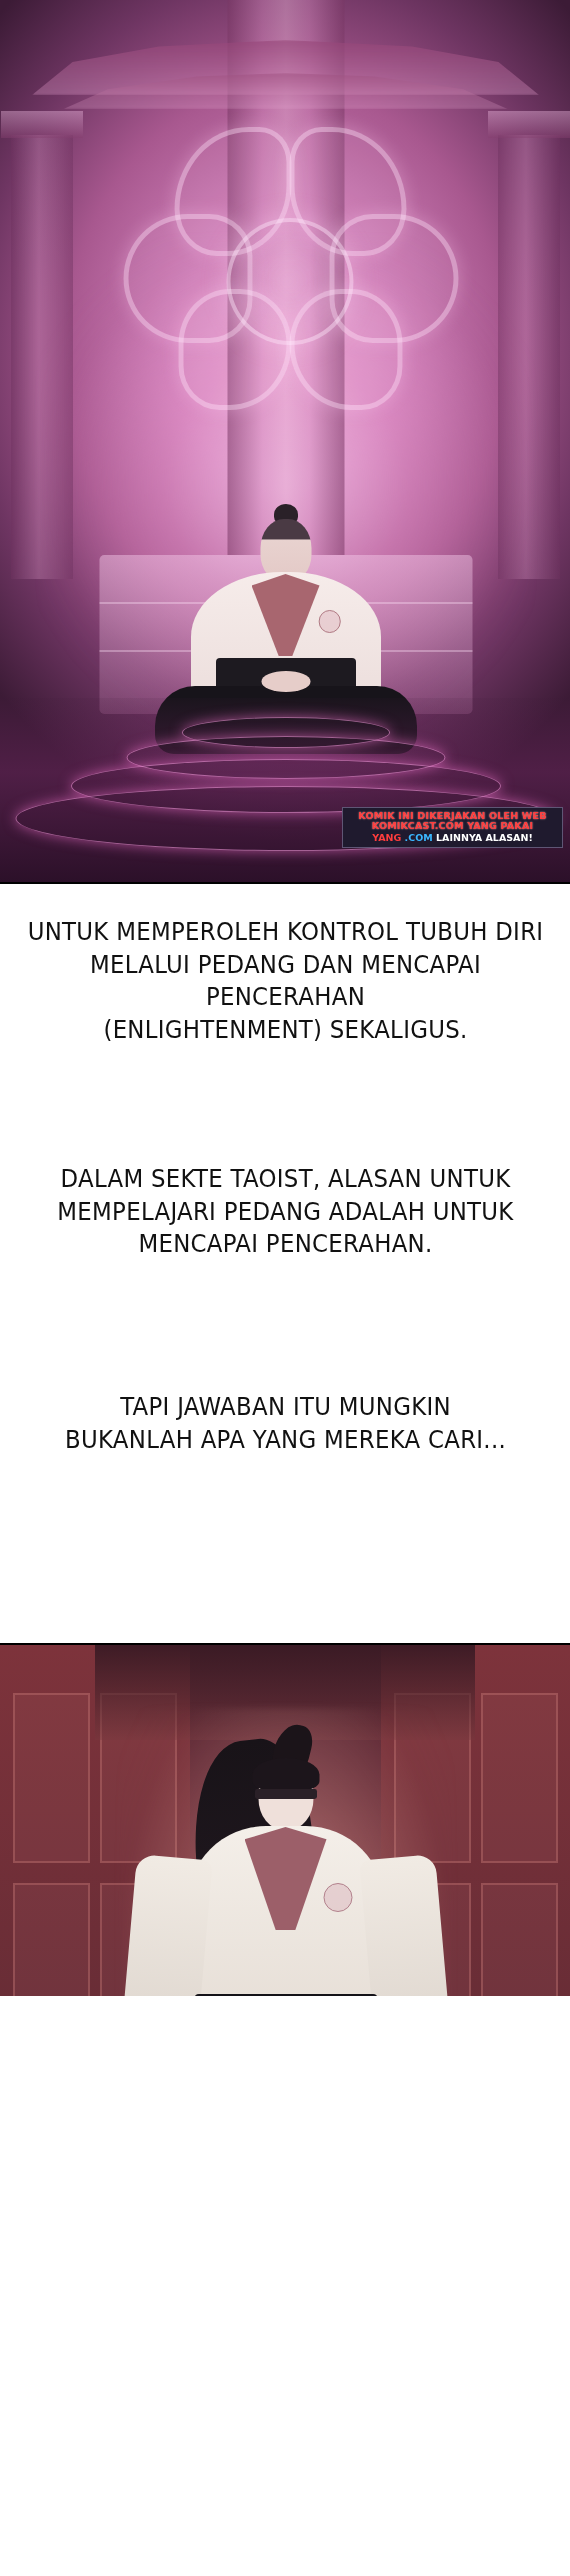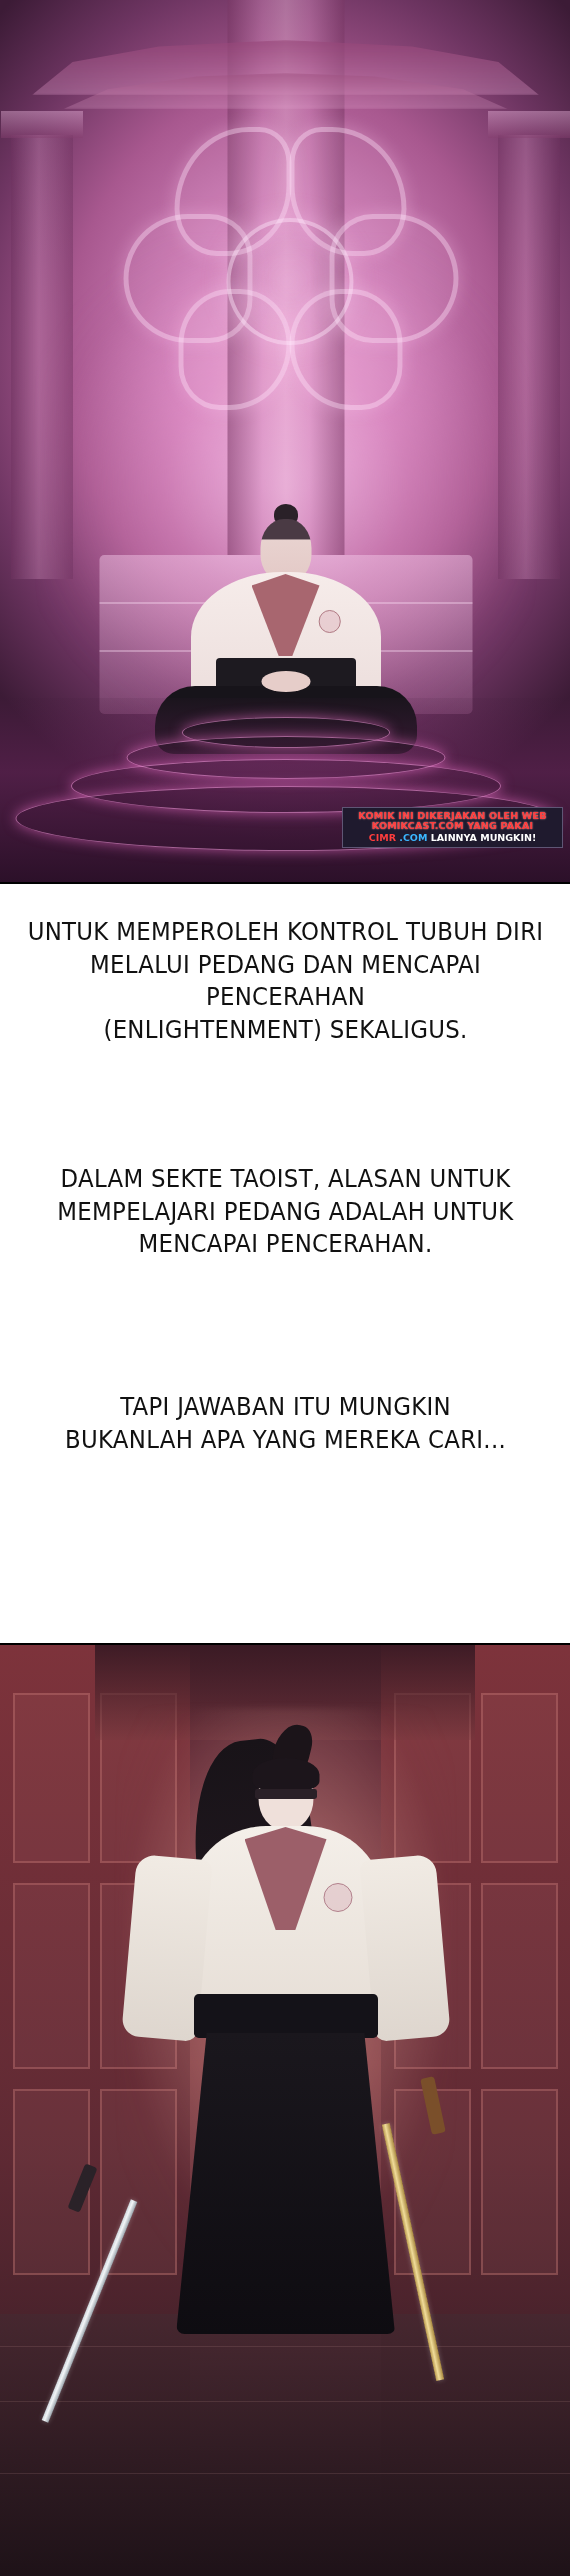--- a/index.html
+++ b/index.html
@@ -7,21 +7,21 @@
     padding: 0;
     background: #ffffff;
   }
   body {
     width: 571px;
     font-family: "Liberation Sans", sans-serif;
   }
   .page {
     position: relative;
     width: 571px;
-    height: 2576px;
+    height: 1996px;
     overflow: hidden;
     background: #0369a1;
   }
 
   
   .panel-one {
     position: relative;
     width: 571px;
     height: 884px;
     overflow: hidden;
@@ -478,23 +478,23 @@
     <div class="p1-floorglow"></div>
     <div class="ring" style="top:717px; width:206px; height:28.5px;"></div>
     <div class="ring" style="top:736px; width:317px; height:41px;"></div>
     <div class="ring" style="top:759px; width:428px; height:52px;"></div>
     <div class="ring" style="top:786px; width:539px; height:63px;"></div>
 
     <div class="watermark">
       <div class="wm-l1">KOMIK INI DIKERJAKAN OLEH WEB</div>
       <div class="wm-l2">KOMIKCAST.COM YANG PAKAI</div>
       <div class="wm-l3">
-        <span class="wm-red">CIMR</span>
+        <span class="wm-red">YANG</span>
         <span class="wm-blue">.COM</span>
-        <span class="wm-white">LAINNYA MUNGKIN!</span>
+        <span class="wm-white">LAINNYA ALASAN!</span>
       </div>
     </div>
   </div>
 
   <div class="divider" style="top:882px;"></div>
 
   <div class="text-section">
 
     <div class="caption cap-1">
       <div>UNTUK MEMPEROLEH KONTROL TUBUH DIRI</div>

